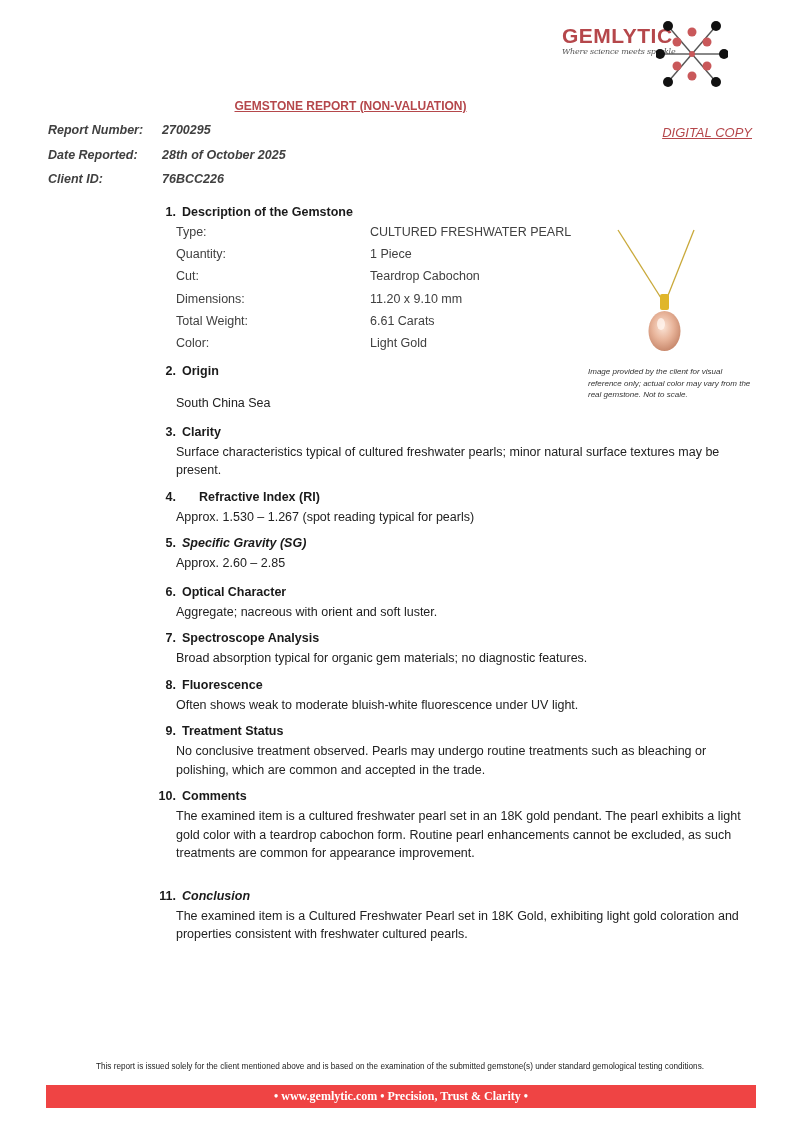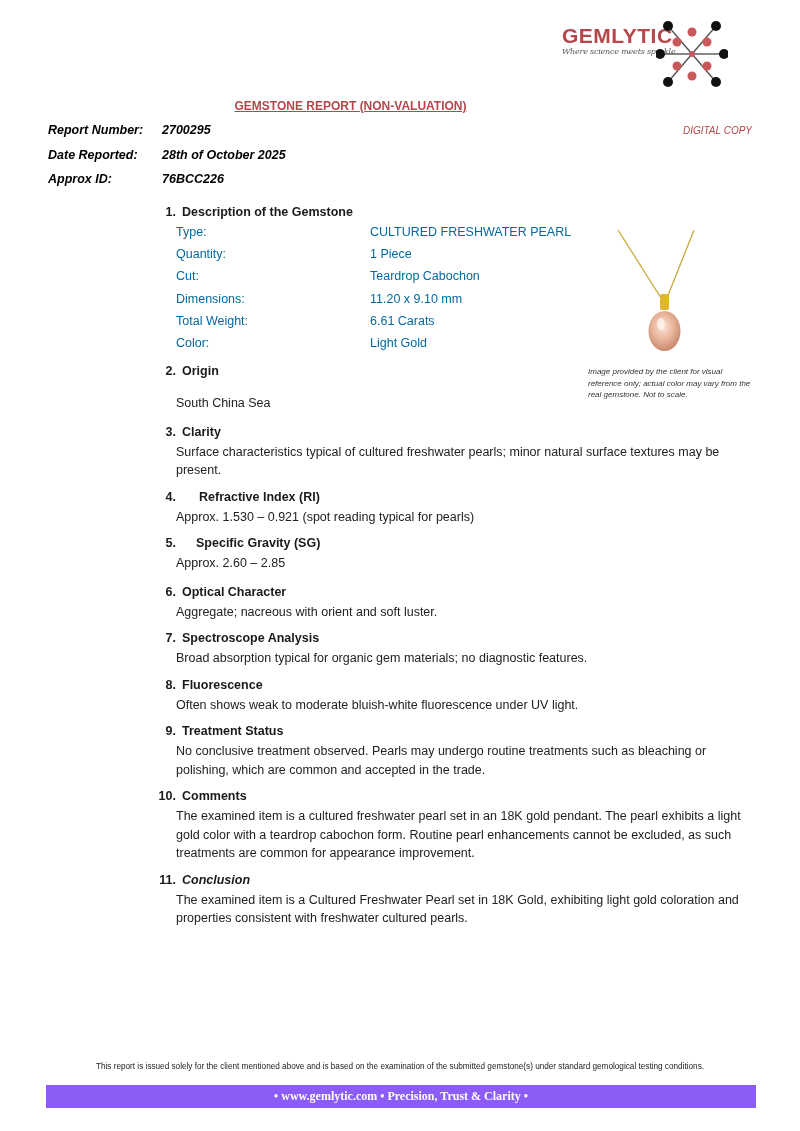--- a/index.html
+++ b/index.html
@@ -8,43 +8,43 @@
   .abs { position: absolute; }
 
   
   .logo-word { left: 562px; top: 24px; font-size: 21px; font-weight: bold; color: #b5474b; letter-spacing: 0.5px; }
   .logo-tag { left: 562px; top: 47px; font-size: 8px; font-style: italic; color: #555; font-family: "DejaVu Serif", serif; letter-spacing: -0.2px; }
   .logo-wheel { left: 656px; top: 18px; width: 72px; width: 72px; height: 72px; }
 
   
   .report-title { left: 0; width: 701px; top: 99px; text-align: center; font-size: 12px; font-weight: bold;
                   color: #b5474b; text-decoration: underline; }
-  .digital-copy { right: 48px; top: 125px; font-size: 10px; font-style: italic; color: #b5474b; }
-
-  .meta-row { left: 48px; font-size: 12.5px; font-weight: bold; font-style: italic; color: #000000; }
+  .digital-copy { right: 48px; top: 125px; font-size: 13px; font-style: italic; color: #b5474b; text-decoration: underline; }
+
+  .meta-row { left: 48px; font-size: 12.5px; font-weight: bold; font-style: italic; color: #404040; }
   .meta-label { display: inline-block; width: 114px; }
 
   
   .sections { left: 152px; top: 205px; width: 600px; }
   .sec { margin-bottom: 10px; }
   .sec-head { font-size: 12.5px; font-weight: bold; display: flex; }
   .sec-num { width: 24px; text-align: right; padding-right: 0px; display: inline-block; }
   .sec-title { margin-left: 0; }
   .sec-body { margin-left: 24px; font-size: 12.5px; line-height: 18.5px; margin-top: 4px; color: #222; }
-  .desc-row { display: flex; font-size: 12.5px; line-height: 22.2px; color: #0369a1; }
+  .desc-row { display: flex; font-size: 12.5px; line-height: 22.2px; color: #404040; }
   .desc-label { width: 194px; }
 
   
   .pendant { left: 606px; top: 226px; width: 120px; height: 135px; }
   .caption { left: 588px; top: 366px; width: 168px; font-size: 8px; line-height: 11.5px; font-style: italic;
              text-align: left; color: #333; }
 
   
   .disclaimer { left: 0; width: 800px; top: 1062px; text-align: center; font-size: 8.2px; color: #222; }
-  .footer-bar { left: 46px; top: 1085px; width: 710px; height: 23px; background: #8b5cf6;
+  .footer-bar { left: 46px; top: 1085px; width: 710px; height: 23px; background: #ef4444;
                 color: #fff; text-align: center; line-height: 23px; font-family: "Liberation Serif", serif;
                 font-size: 12px; font-weight: bold; }
 </style>
 </head>
 <body>
 
 <div class="abs logo-word">GEMLYTIC</div>
 <div class="abs logo-tag">Where science meets sparkle</div>
 <svg class="abs logo-wheel" viewBox="0 0 72 72">
   <g stroke="#555" stroke-width="1.4">
@@ -77,21 +77,21 @@
 <div class="abs report-title">GEMSTONE REPORT (NON-VALUATION)</div>
 <div class="abs digital-copy">DIGITAL COPY</div>
 
 <div class="abs meta-row" style="top:123px;">
   <span class="meta-label">Report Number:</span><span>2700295</span>
 </div>
 <div class="abs meta-row" style="top:148px;">
   <span class="meta-label">Date Reported:</span><span>28th of October 2025</span>
 </div>
 <div class="abs meta-row" style="top:172px;">
-  <span class="meta-label">Approx ID:</span><span>76BCC226</span>
+  <span class="meta-label">Client ID:</span><span>76BCC226</span>
 </div>
 
 <svg class="abs pendant" viewBox="0 0 120 135">
   <defs>
     <radialGradient id="pearlG" cx="45%" cy="40%" r="60%">
       <stop offset="0%" stop-color="#fbe4d6"></stop>
       <stop offset="55%" stop-color="#e8b49a"></stop>
       <stop offset="100%" stop-color="#c98a6e"></stop>
     </radialGradient>
   </defs>
@@ -150,26 +150,26 @@
           <span class="sec-num">3.</span>
           <span class="sec-title" style="margin-left: 6px;">Clarity</span>
         </div>
         <div class="sec-body">Surface characteristics typical of cultured freshwater pearls; minor natural surface textures may be present.</div>
       </div>
       <div class="sec" style="margin-bottom: 10px;">
         <div class="sec-head">
           <span class="sec-num">4.</span>
           <span class="sec-title" style="margin-left: 23px;">Refractive Index (RI)</span>
         </div>
-        <div class="sec-body">Approx. 1.530 – 0.921 (spot reading typical for pearls)</div>
+        <div class="sec-body">Approx. 1.530 – 1.267 (spot reading typical for pearls)</div>
       </div>
       <div class="sec" style="margin-bottom: 12px;">
         <div class="sec-head">
           <span class="sec-num">5.</span>
-          <span class="sec-title" style="margin-left: 20px;">Specific Gravity (SG)</span>
+          <span class="sec-title" style="margin-left: 6px; font-style: italic;">Specific Gravity (SG)</span>
         </div>
         <div class="sec-body">Approx. 2.60 – 2.85</div>
       </div>
       <div class="sec" style="margin-bottom: 10px;">
         <div class="sec-head">
           <span class="sec-num">6.</span>
           <span class="sec-title" style="margin-left: 6px;">Optical Character</span>
         </div>
         <div class="sec-body">Aggregate; nacreous with orient and soft luster.</div>
       </div>
@@ -187,21 +187,21 @@
         </div>
         <div class="sec-body">Often shows weak to moderate bluish-white fluorescence under UV light.</div>
       </div>
       <div class="sec" style="margin-bottom: 10px;">
         <div class="sec-head">
           <span class="sec-num">9.</span>
           <span class="sec-title" style="margin-left: 6px;">Treatment Status</span>
         </div>
         <div class="sec-body">No conclusive treatment observed. Pearls may undergo routine treatments such as bleaching or polishing, which are common and accepted in the trade.</div>
       </div>
-      <div class="sec" style="margin-bottom: 10px;">
+      <div class="sec" style="margin-bottom: 26px;">
         <div class="sec-head">
           <span class="sec-num">10.</span>
           <span class="sec-title" style="margin-left: 6px;">Comments</span>
         </div>
         <div class="sec-body">The examined item is a cultured freshwater pearl set in an 18K gold pendant. The pearl exhibits a light gold color with a teardrop cabochon form. Routine pearl enhancements cannot be excluded, as such treatments are common for appearance improvement.</div>
       </div>
       <div class="sec" style="margin-bottom: 10px;">
         <div class="sec-head">
           <span class="sec-num">11.</span>
           <span class="sec-title" style="margin-left: 6px; font-style: italic;">Conclusion</span>

